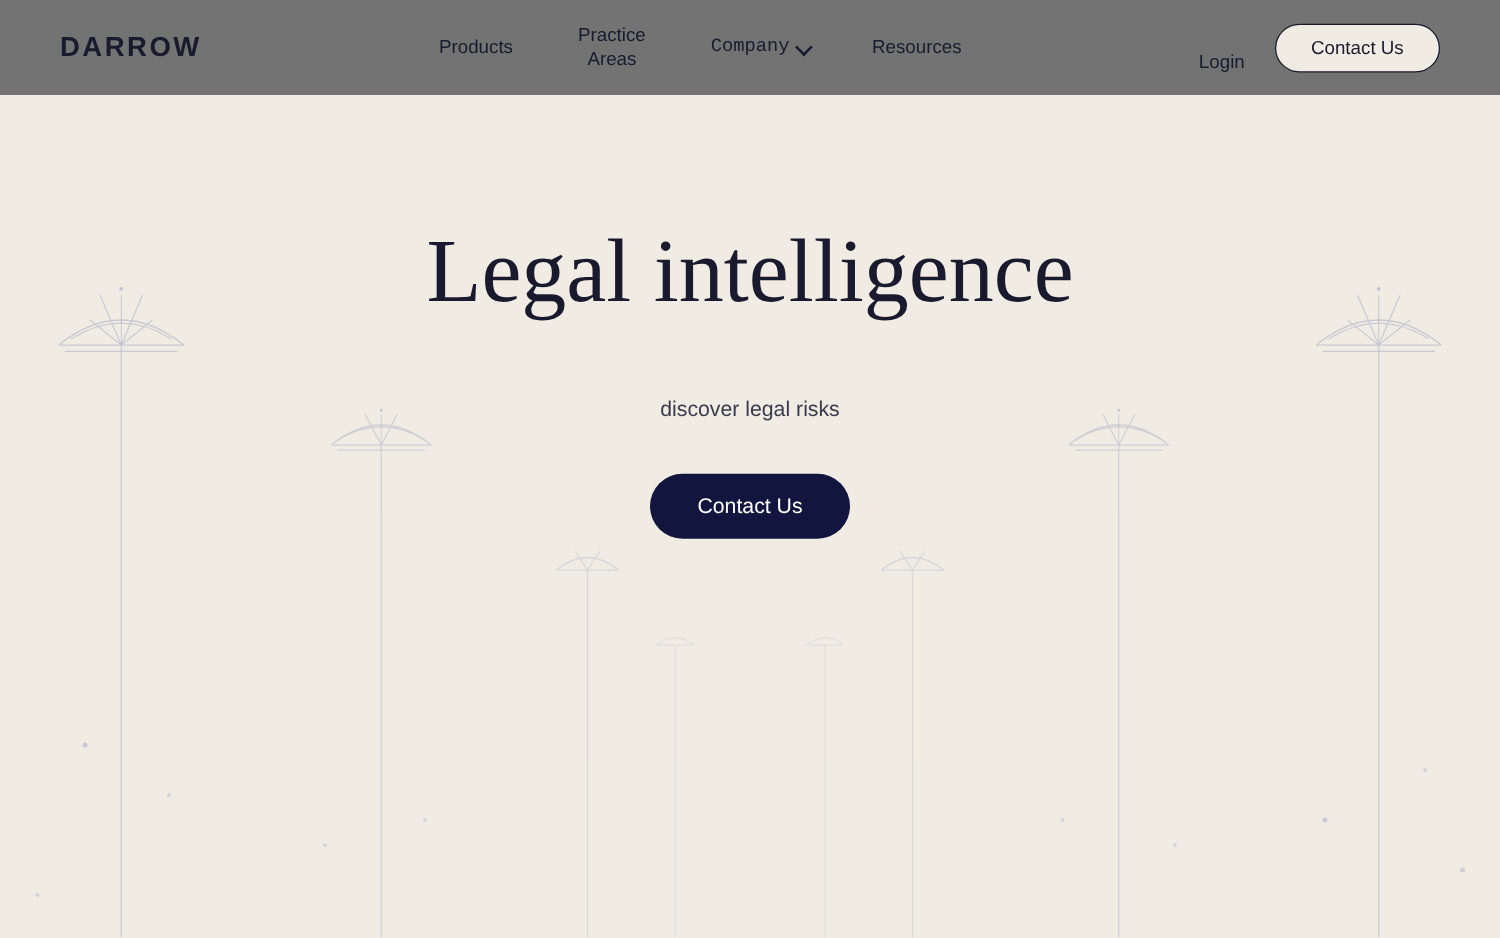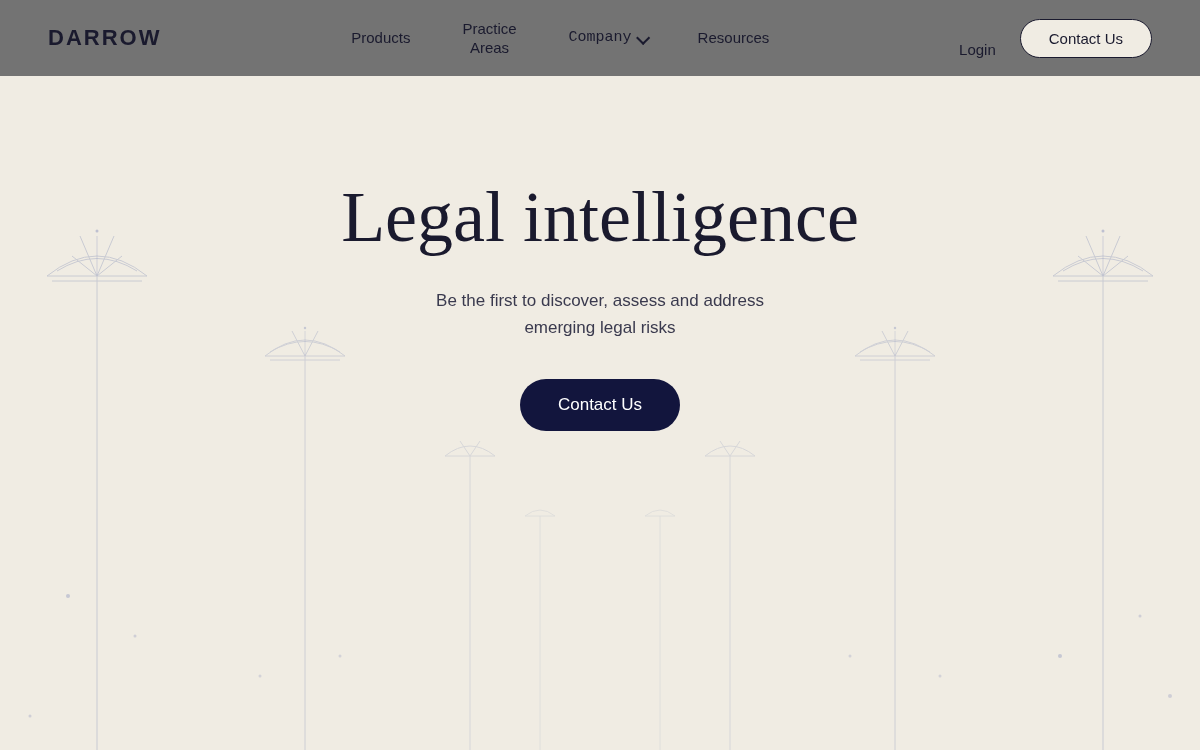--- a/index.html
+++ b/index.html
@@ -277,17 +277,17 @@
   <circle cx="305" cy="252" r="1.2" fill="#9da3c4" opacity="0.5"></circle>
   <line x1="895" y1="280" x2="895" y2="255" stroke="#9da3c4" stroke-width="0.8" opacity="0.4"></line>
   <circle cx="895" cy="252" r="1.2" fill="#9da3c4" opacity="0.5"></circle>
 </svg>
 
 <div class="hero">
   <h1 class="hero-title">
     <span>Legal intelligence</span><br>
   </h1>
   <p class="hero-subtitle">
-    <span>Be the first to discover, assess and address</span><br>
-    <span>emerging legal risks</span>
+    <br>
+    <span>discover legal risks</span>
   </p>
   <button class="hero-contact-btn">Contact Us</button>
 </div>
 
 </body></html>

